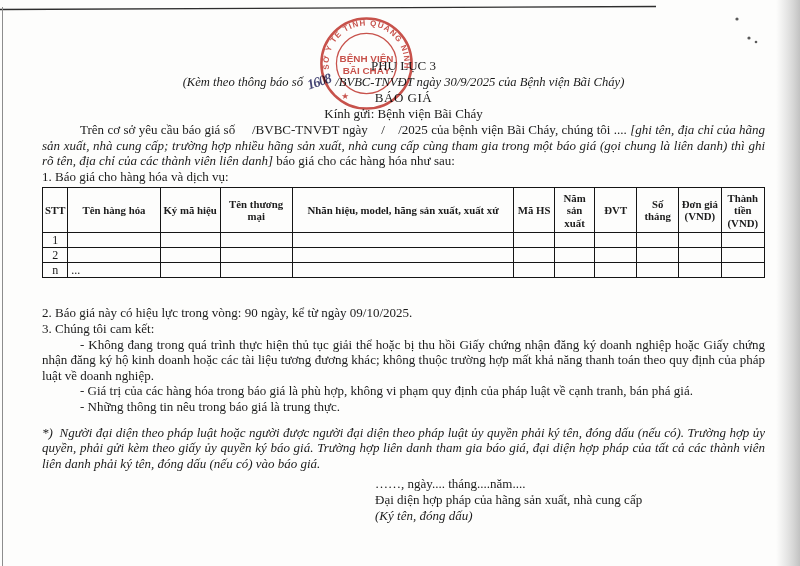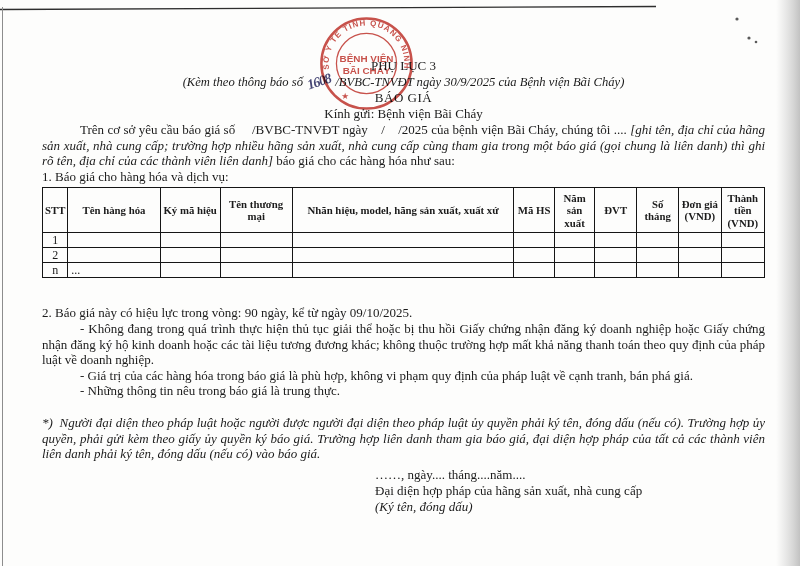--- a/index.html
+++ b/index.html
@@ -34,21 +34,21 @@
     line-height:12.5px;text-align:center;padding:2px 1px;height:40px;
   }
   table.quote td{
     border:1.1px solid #151515;font-size:12px;height:14px;
     padding:0 3px;line-height:14px;
   }
   table.quote td.stt{text-align:center;}
   .table-note{margin-top:3px;text-indent:0;}
   .sec{margin-top:0;}
   .gap-top{margin-top:27px;}
-  .footnote{font-style:italic;margin-top:16px;}
+  .footnote{font-style:italic;margin-top:10px;}
   .sig-block{width:390px;margin-left:333px;text-align:left;margin-top:5px;line-height:16px;}
   .artifacts{position:absolute;inset:0;z-index:4;pointer-events:none;}
   .stamp{
     position:absolute;left:318px;top:15px;width:97px;height:97px;z-index:3;
     opacity:.88;mix-blend-mode:multiply;pointer-events:none;
   }
 </style>
 </head>
 <body>
 
@@ -155,20 +155,21 @@
             <td></td>
             <td></td>
             <td></td>
             <td></td>
           </tr>
         </tbody>
       </table>
 
 
     <p class="para noindent gap-top">2. Báo giá này có hiệu lực trong vòng: 90 ngày, kể từ ngày 09/10/2025.</p>
+    <p class="para noindent">3. Chúng tôi cam kết:</p>
 
     <p class="para">- Không đang trong quá trình thực hiện thủ tục giải thể hoặc bị thu hồi Giấy chứng nhận đăng ký doanh nghiệp hoặc Giấy chứng nhận đăng ký hộ kinh doanh hoặc các tài liệu tương đương khác; không thuộc trường hợp mất khả năng thanh toán theo quy định của pháp luật về doanh nghiệp.</p>
     <p class="para">- Giá trị của các hàng hóa trong báo giá là phù hợp, không vi phạm quy định của pháp luật về cạnh tranh, bán phá giá.</p>
     <p class="para">- Những thông tin nêu trong báo giá là trung thực.</p>
 
     <p class="para noindent footnote">*)&nbsp; Người đại diện theo pháp luật hoặc người được người đại diện theo pháp luật ủy quyền phải ký tên, đóng dấu (nếu có). Trường hợp ủy quyền, phải gửi kèm theo giấy ủy quyền ký báo giá. Trường hợp liên danh tham gia báo giá, đại diện hợp pháp của tất cả các thành viên liên danh phải ký tên, đóng dấu (nếu có) vào báo giá.</p>
 
     <div class="sig-block">
       <div>……, ngày.... tháng....năm....</div>
       <div class="bold">Đại diện hợp pháp của hãng sản xuất, nhà cung cấp</div>

